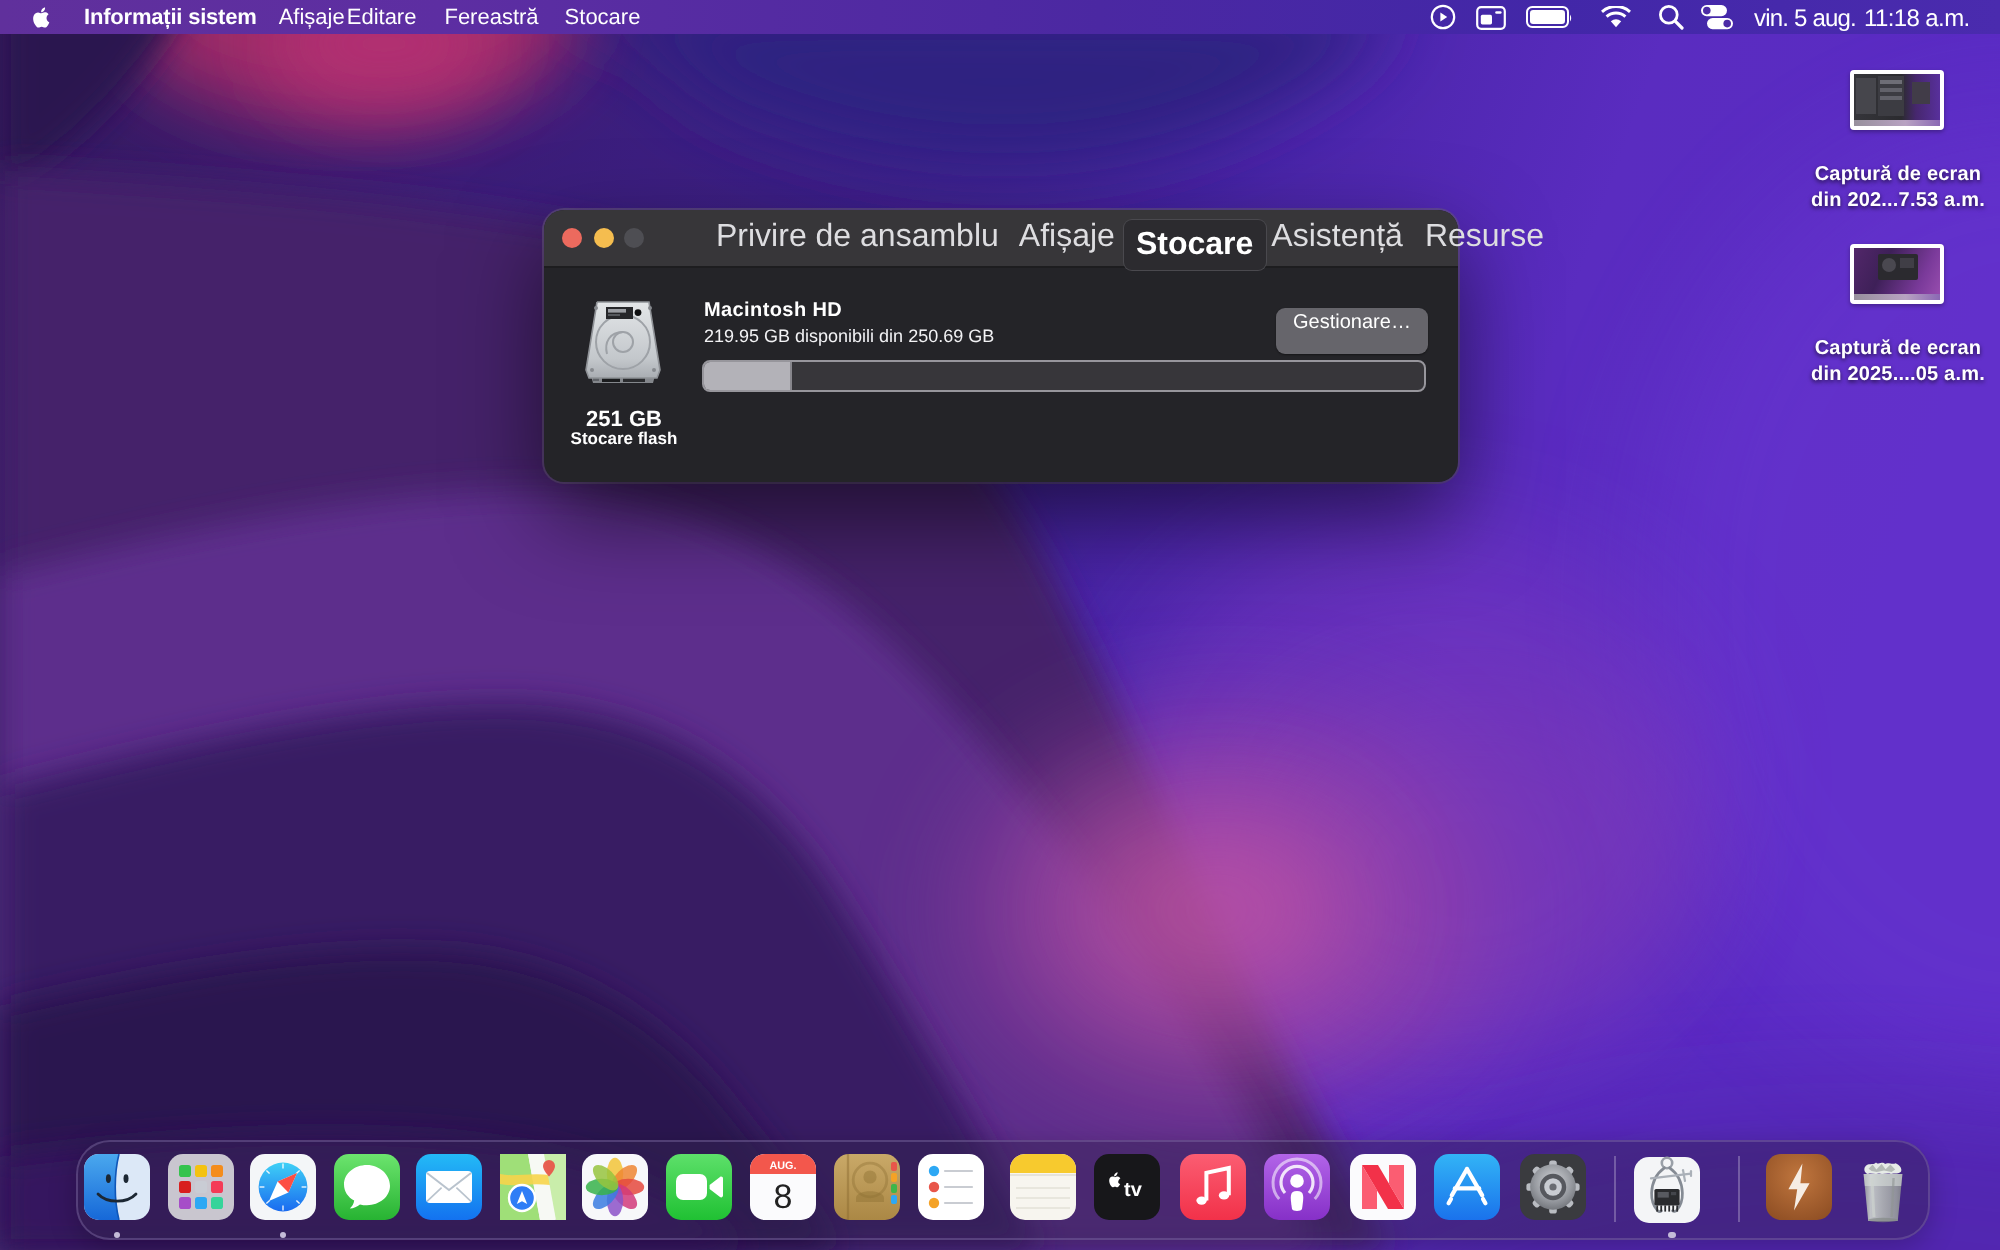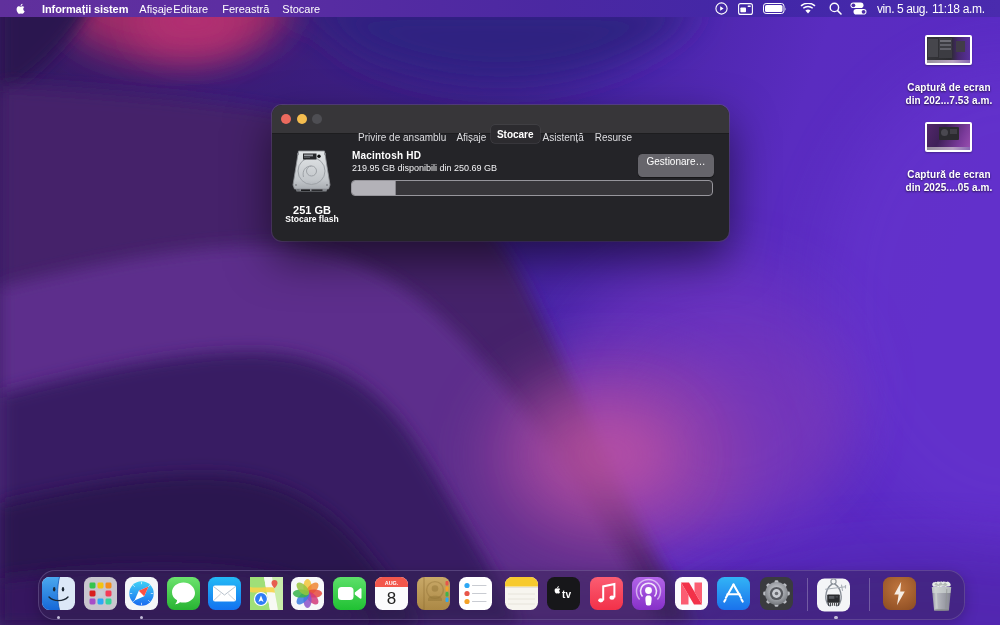--- a/index.html
+++ b/index.html
@@ -22,22 +22,22 @@
   #win { position:absolute; left:272px; top:105px; width:457px; height:136px;
      border-radius:10px; background:#242428;
      box-shadow: 0 18px 45px rgba(0,0,0,0.55), 0 0 0 1px rgba(110,95,130,0.55);
   }
   #titlebar { position:absolute; left:0; top:0; right:0; height:29px; background:#373639;
      border-radius:10px 10px 0 0; border-bottom:1px solid #1d1d1f;}
   .tl { position:absolute; top:114px; width:10px; height:10px; border-radius:50%; }
   .tl.r { left:281px; background:#ec6a5e; }
   .tl.y { left:297px; background:#f5bd4f; }
   .tl.g { left:312px; background:#4e4e53; }
-  #tabs { position:absolute; left:358px; top:124px; height:19px; display:flex; align-items:flex-end;
-     color:#dddde0; font-size:10px; }
+  #tabs { position:absolute; left:358px; top:110px; height:19px; display:flex; align-items:flex-start;
+     color:#dddde0; font-size:16px; }
   #tabs .tab { white-space:nowrap;}
   #tabs .tab.sel { background:#2c2b2f; color:#fff; font-weight:bold; box-shadow:0 0 0 0.5px #4a494e;
      border-radius:4px; padding:3.5px 6px; }
 
   .wtext { position:absolute; color:#fff; }
   #mhd { left:352px; top:150px; font-size:10px; font-weight:bold; letter-spacing:0.2px;}
   #avail { left:352px; top:163px; font-size:9px; color:#f2f2f4; }
   #gest { position:absolute; left:638px; top:154px; width:76px; height:23px; background:#66656b;
      border-radius:4.5px; color:#fff; font-size:10px; text-align:center; line-height:16px;
      box-shadow:0 0.5px 1px rgba(0,0,0,0.4);}

